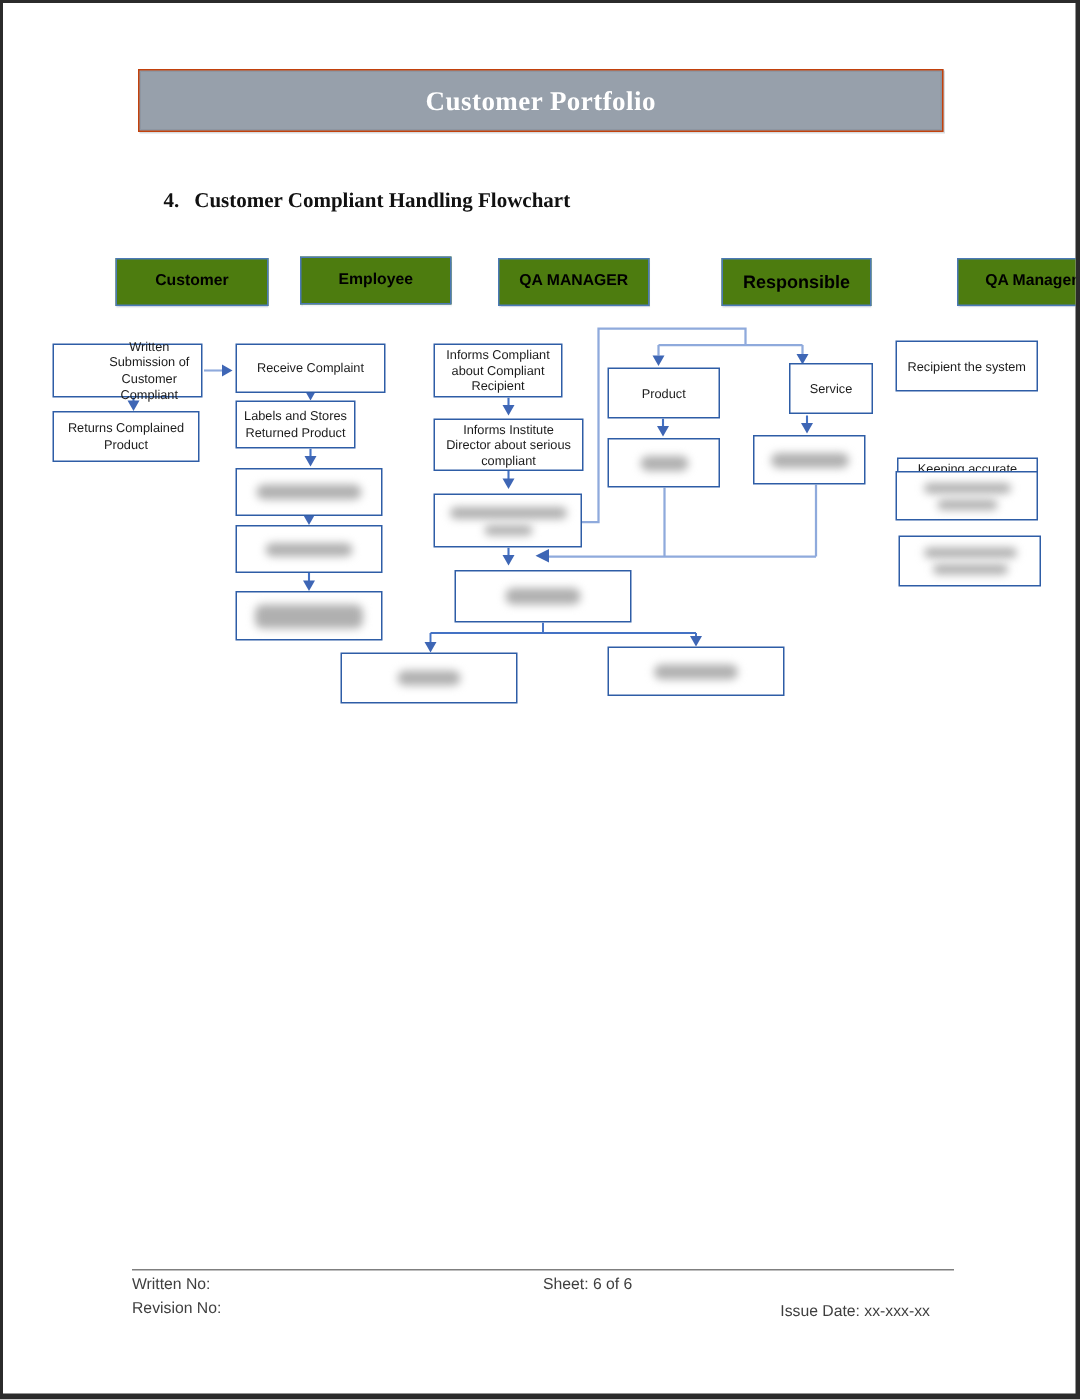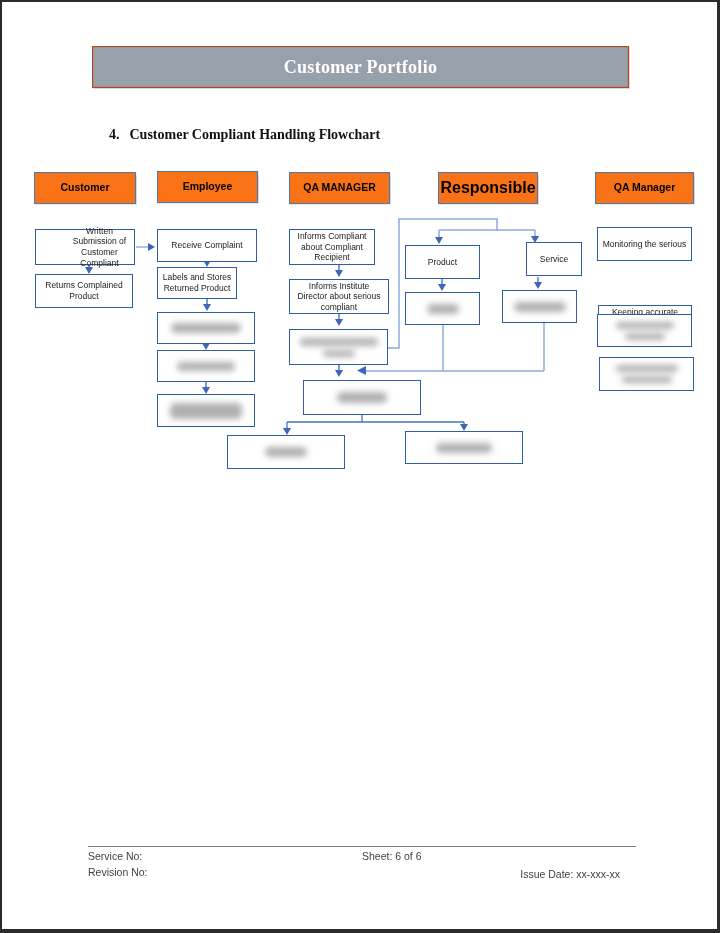--- a/index.html
+++ b/index.html
@@ -26,25 +26,26 @@
     display:flex;gap:10px;
   }
   .box{
     position:absolute;box-sizing:border-box;background:#fff;
     border:1.4px solid #2E5DA6;
     display:flex;flex-direction:column;align-items:center;justify-content:center;
     text-align:center;font-size:8.5px;line-height:1.25;color:#1a1a1a;
     padding:2px 3px;
   }
   .hdr{
-    background:#f97316;border:1.3px solid #4B79B6;
+    background:#4d7c0f;border:1.3px solid #4B79B6;
     font-weight:bold;font-size:10.5px;color:#000;
     box-shadow:0.5px 1px 1px rgba(120,140,170,.35);
-  }
-  .hdr-lg{font-size:16px;}
+    margin-left:43px;
+  }
+  .hdr-lg{font-size:12px;}
   .blob{background:#b0b0b0;filter:blur(3px);border-radius:5px;margin:2px 0;}
   svg.wires{position:absolute;left:0;top:0;pointer-events:none;}
   .footer{
     position:absolute;left:86px;top:844px;width:548px;
     border-top:1.4px solid #7f7f7f;padding-top:3px;
     font-size:10.5px;color:#3f3f3f;
   }
   .footer .row{position:relative;height:16px;}
   .footer .center{position:absolute;left:274px;top:0;}
   .footer .right{position:absolute;right:16px;top:2px;}
@@ -182,37 +183,37 @@
     <span>Service</span>
   </div>
   <div class="box" style="left:403px;top:290px;width:75px;height:33px;">
     <div class="blob" style="width:32px;height:10px;"></div>
   </div>
   <div class="box" style="left:500px;top:288px;width:75px;height:33px;">
     <div class="blob" style="width:52px;height:10px;"></div>
   </div>
 
   <div class="box" style="left:595px;top:225px;width:95px;height:34px;">
-    <span>Monitoring the serious</span>
+    <span>Recipient the system</span>
   </div>
   <div class="box" style="left:596px;top:270px;width:94px;height:36px;margin-top:33px;">
     <span>Keeping accurate records on Compliant Management</span>
   </div>
   <div class="box" style="left:595px;top:312px;width:95px;height:33px;">
     <div class="blob" style="width:58px;height:7px;"></div>
     <div class="blob" style="width:40px;height:7px;"></div>
   </div>
   <div class="box" style="left:597px;top:355px;width:95px;height:34px;">
     <div class="blob" style="width:62px;height:7px;"></div>
     <div class="blob" style="width:50px;height:7px;"></div>
   </div>
 
   <div class="footer">
     <div class="row">
-      <span>Service No:</span>
+      <span>Written No:</span>
       <span class="center">Sheet: 6 of 6</span>
     </div>
     <div class="row">
       <span>Revision No:</span>
       <span class="right">Issue Date: xx-xxx-xx</span>
     </div>
   </div>
 
 </div>
 

